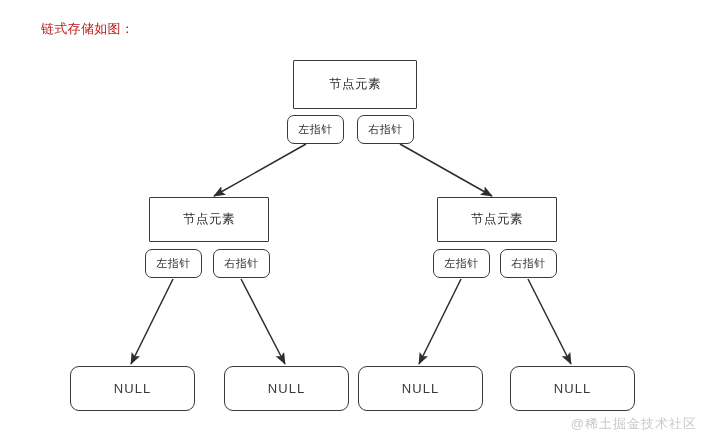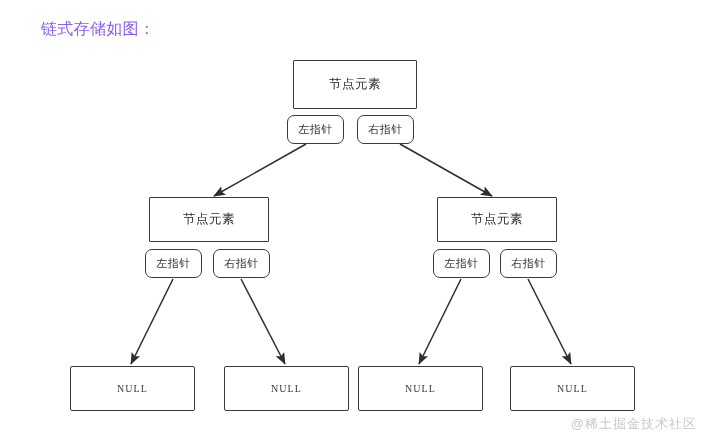--- a/index.html
+++ b/index.html
@@ -13,23 +13,23 @@
     position: relative;
     overflow: hidden;
     font-family: "Liberation Sans", "DejaVu Sans", sans-serif;
     color: #2b2b2b;
   }
 
   #caption {
     position: absolute;
     left: 41px;
     top: 20px;
-    font-size: 16px;
+    font-size: 13px;
     line-height: 18px;
-    color: #8b5cf6;
+    color: #b91c1c;
     letter-spacing: 0.3px;
     white-space: nowrap;
   }
 
   #diagram {
     position: absolute;
     left: 0;
     top: 0;
     width: 711px;
     height: 443px;
@@ -61,23 +61,23 @@
     border-radius: 1px;
   }
 
   .ptr-box {
     border-radius: 7px;
     border-width: 1.5px;
     font-size: 11px;
   }
 
   .null-box {
-    border-radius: 2px;
-    font-size: 10px;
-    font-family: Liberation Serif, serif;
+    border-radius: 9px;
+    font-size: 13px;
+    font-family: Liberation Sans, sans-serif;
     letter-spacing: 1.1px;
     color: #3a3a3a;
   }
 
   #watermark {
     position: absolute;
     right: 14px;
     bottom: 10px;
     font-size: 13px;
     color: #c9c9c9;

